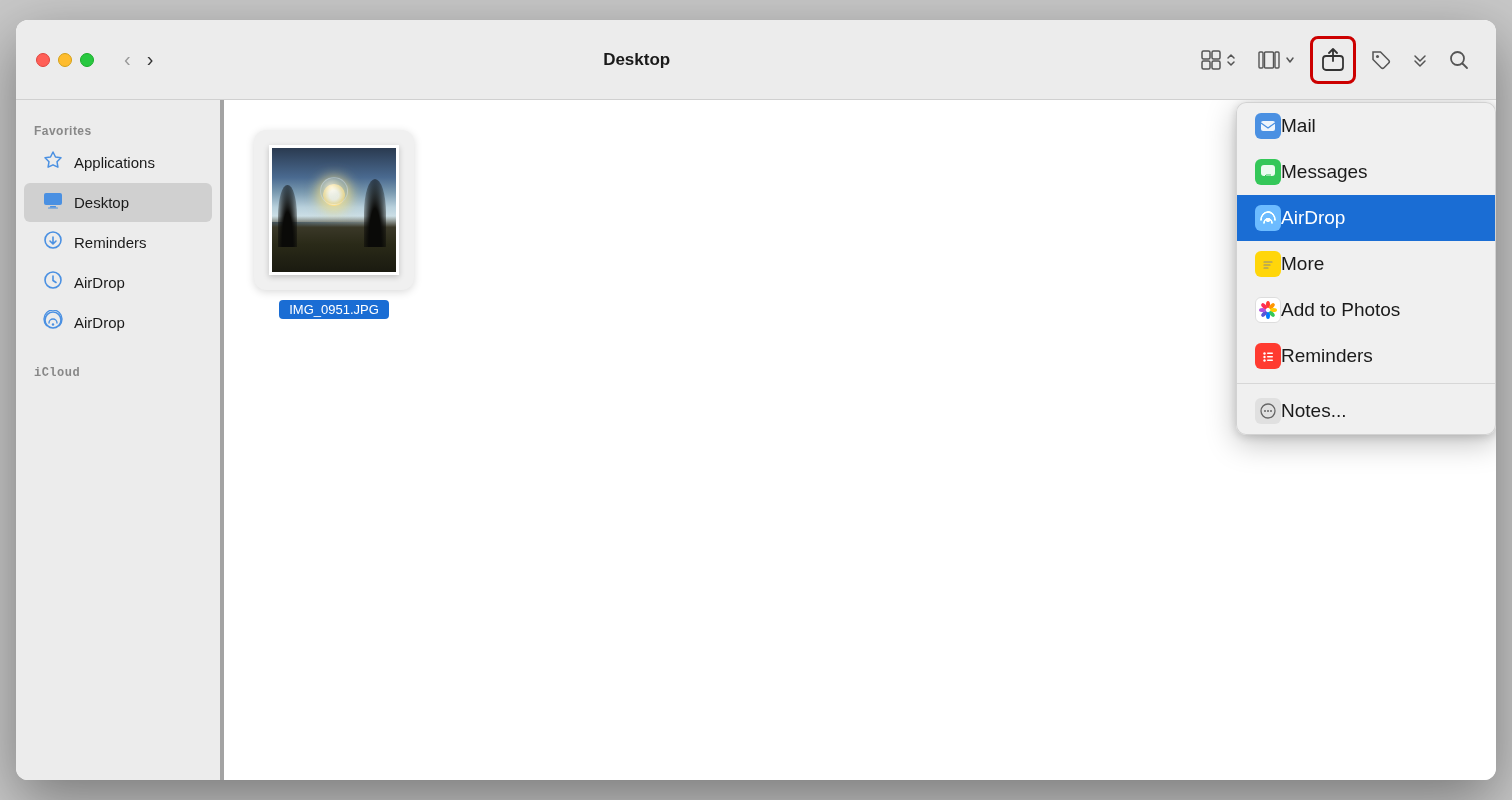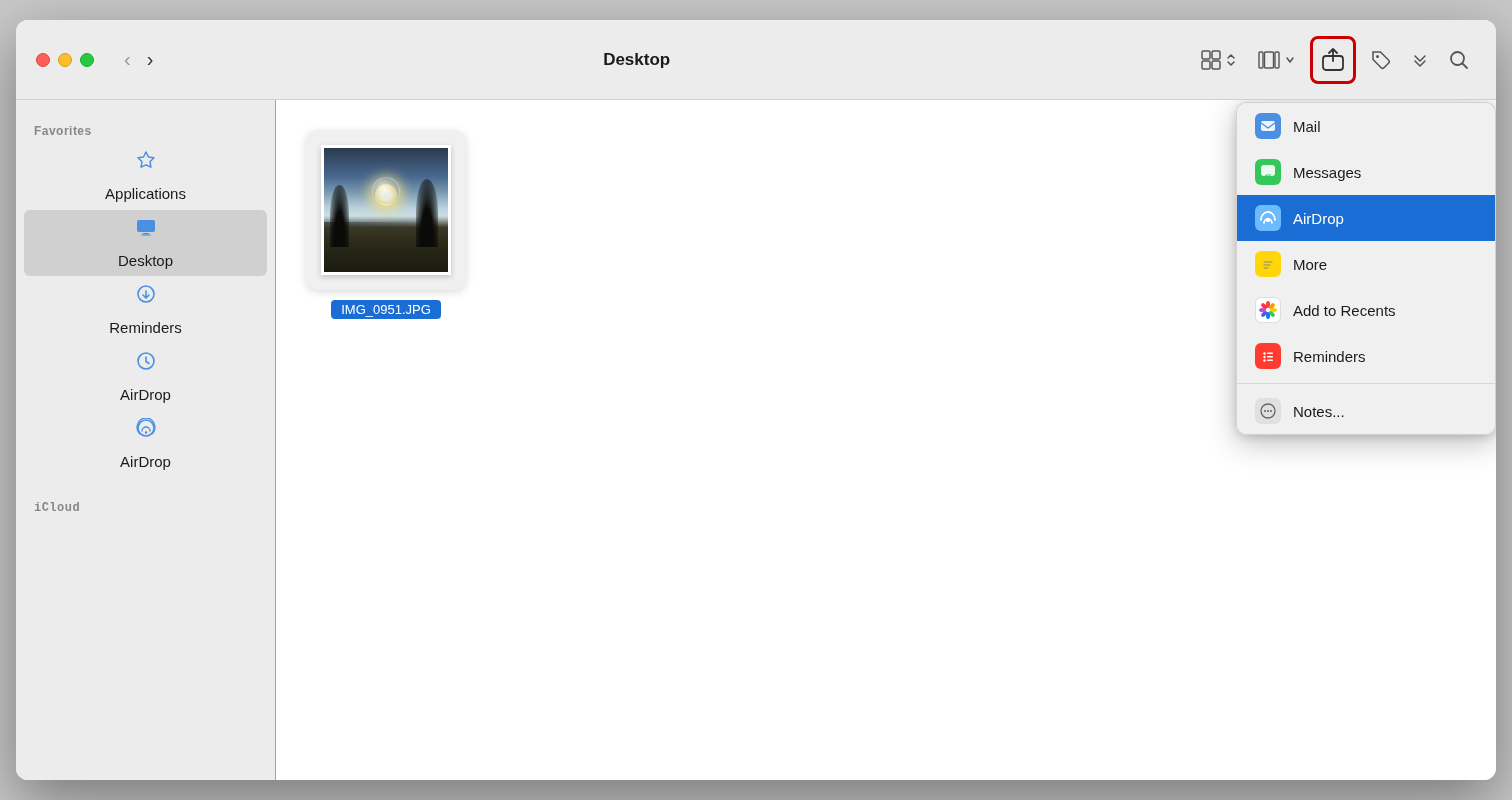--- a/index.html
+++ b/index.html
@@ -90,23 +90,23 @@
       position: relative;
     }
     
     .main {
       display: flex;
       flex: 1;
       overflow: hidden;
     }
     
     .sidebar {
-      width: 260px;
+      width: 208px;
       background: #ececec;
-      border-right: 1px solid #a3a3a3;
+      border-right: 4px solid #a3a3a3;
       padding: 16px 0;
       flex-shrink: 0;
       overflow-y: auto;
     }
     .sidebar-section-label {
       font-size: 12px;
       font-weight: 600;
       color: #888;
       padding: 8px 18px 4px;
       letter-spacing: 0.04em;
@@ -115,21 +115,20 @@
     .sidebar-item {
       display: flex;
       align-items: center;
       gap: 10px;
       padding: 7px 18px;
       cursor: pointer;
       border-radius: 6px;
       margin: 1px 8px;
       font-size: 15px;
       color: #1a1a1a;
-      flex-direction: column;
     }
     .sidebar-item.active {
       background: #d0d0d0;
     }
     .sidebar-item-icon {
       font-size: 18px;
       width: 22px;
       text-align: center;
       flex-shrink: 0;
     }
@@ -225,24 +224,23 @@
       background: rgba(240,240,240,0.97);
       border-radius: 10px;
       box-shadow: 0 8px 30px rgba(0,0,0,0.25), 0 2px 8px rgba(0,0,0,0.15);
       overflow: hidden;
       z-index: 100;
       border: 1px solid rgba(0,0,0,0.12);
     }
     .menu-item {
       display: flex;
       align-items: center;
-      gap: 12px;
       padding: 10px 18px;
       cursor: pointer;
-      font-size: 15px;
+      font-size: 19px;
       color: #1a1a1a;
       position: relative;
     }
     .menu-item.selected {
       background: #1a6dd4;
       color: white;
     }
     .menu-divider {
       height: 1px;
       background: rgba(0,0,0,0.1);
@@ -516,21 +514,21 @@
                 <ellipse cx="0" cy="-5.5" rx="2" ry="3.5" fill="#ff9500" transform="rotate(45)"></ellipse>
                 <ellipse cx="0" cy="-5.5" rx="2" ry="3.5" fill="#ffcc00" transform="rotate(90)"></ellipse>
                 <ellipse cx="0" cy="-5.5" rx="2" ry="3.5" fill="#34c759" transform="rotate(135)"></ellipse>
                 <ellipse cx="0" cy="-5.5" rx="2" ry="3.5" fill="#007aff" transform="rotate(180)"></ellipse>
                 <ellipse cx="0" cy="-5.5" rx="2" ry="3.5" fill="#5856d6" transform="rotate(225)"></ellipse>
                 <ellipse cx="0" cy="-5.5" rx="2" ry="3.5" fill="#af52de" transform="rotate(270)"></ellipse>
                 <ellipse cx="0" cy="-5.5" rx="2" ry="3.5" fill="#ff2d55" transform="rotate(315)"></ellipse>
               </g>
             </svg>
           </span>
-          <span class="menu-item-label">Add to Recents</span>
+          <span class="menu-item-label">Add to Photos</span>
         </div>
 
         <div class="menu-item">
           <span class="menu-icon icon-reminders">
             <svg width="16" height="16" viewBox="0 0 16 16" fill="none">
               <rect x="1" y="1" width="14" height="14" rx="3" fill="#ff3b30"></rect>
               <circle cx="4.5" cy="5.5" r="1.2" fill="white"></circle>
               <circle cx="4.5" cy="9" r="1.2" fill="white"></circle>
               <circle cx="4.5" cy="12.5" r="1.2" fill="white"></circle>
               <rect x="7" y="4.5" width="6" height="1.5" rx="0.7" fill="white"></rect>

